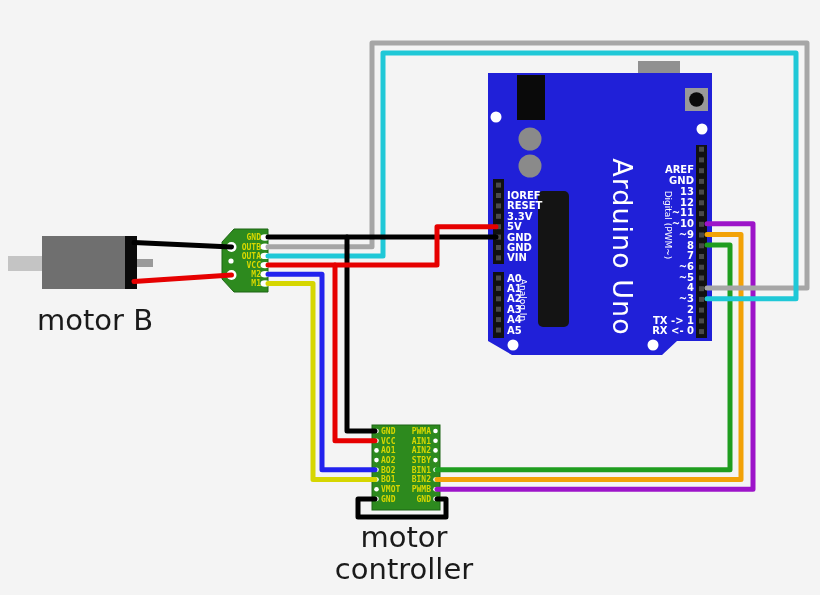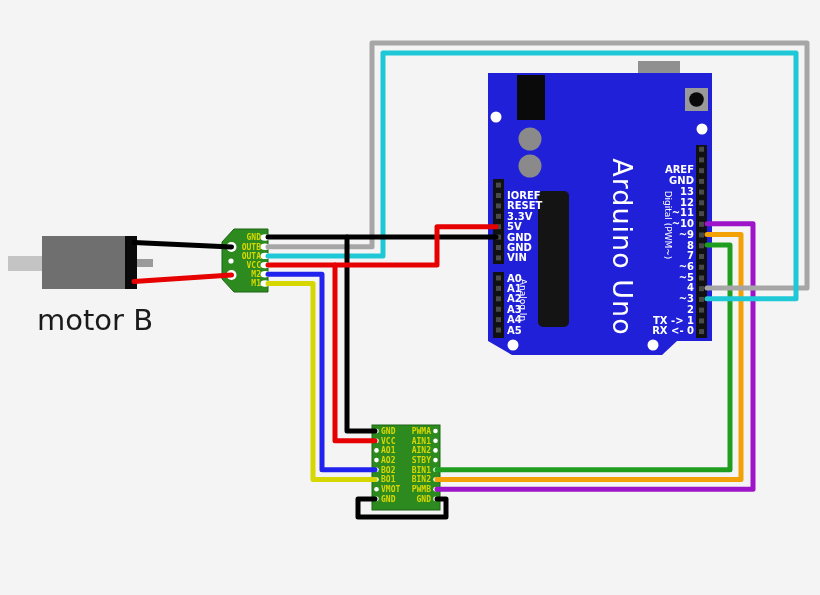--- a/index.html
+++ b/index.html
@@ -194,17 +194,21 @@
         <polyline points="268,265.1 437,265.1 437,226.7 496,226.7" fill="none" stroke="#e60000" stroke-width="5" stroke-linejoin="round" stroke-linecap="round"></polyline>
         <polyline points="335,265.1 335,440.7 375,440.7" fill="none" stroke="#e60000" stroke-width="5" stroke-linejoin="round" stroke-linecap="round"></polyline>
         <polyline points="268,274.3 322,274.3 322,469.8 375,469.8" fill="none" stroke="#2222ee" stroke-width="5" stroke-linejoin="round" stroke-linecap="round"></polyline>
         <polyline points="268,283.5 313,283.5 313,479.5 375,479.5" fill="none" stroke="#d6d600" stroke-width="5" stroke-linejoin="round" stroke-linecap="round"></polyline>
         <polyline points="134,242.5 231.5,247" fill="none" stroke="#000000" stroke-width="5" stroke-linejoin="round" stroke-linecap="round"></polyline>
         <polyline points="134,281.5 231.5,275" fill="none" stroke="#e60000" stroke-width="5" stroke-linejoin="round" stroke-linecap="round"></polyline>
       </g>
   </svg>
 
   <div class="big-label" style="left:37px;top:294px;margin-top:10px;">motor B</div>
+  <div class="center-label" style="left:404px;top:521px;">
+    <div>motor</div>
+    <div>controller</div>
+  </div>
 
   <div class="vtext rot ard-title" style="left:622px;top:247px;">Arduino Uno</div>
   <div class="vtext rot ard-side" style="left:668px;top:225px;">Digital (PWM~)</div>
   <div class="vtext rot ard-side" style="left:523px;top:300px;">Analog In</div>
 </div>
 
 </body></html>

